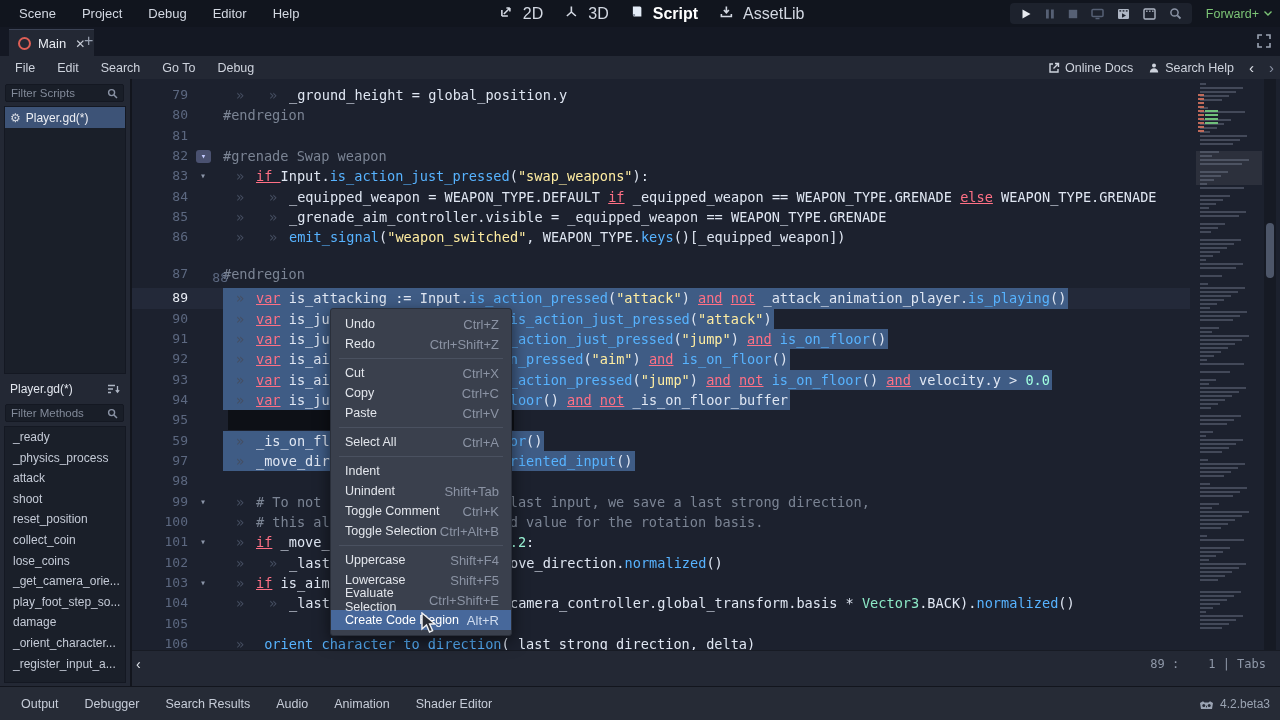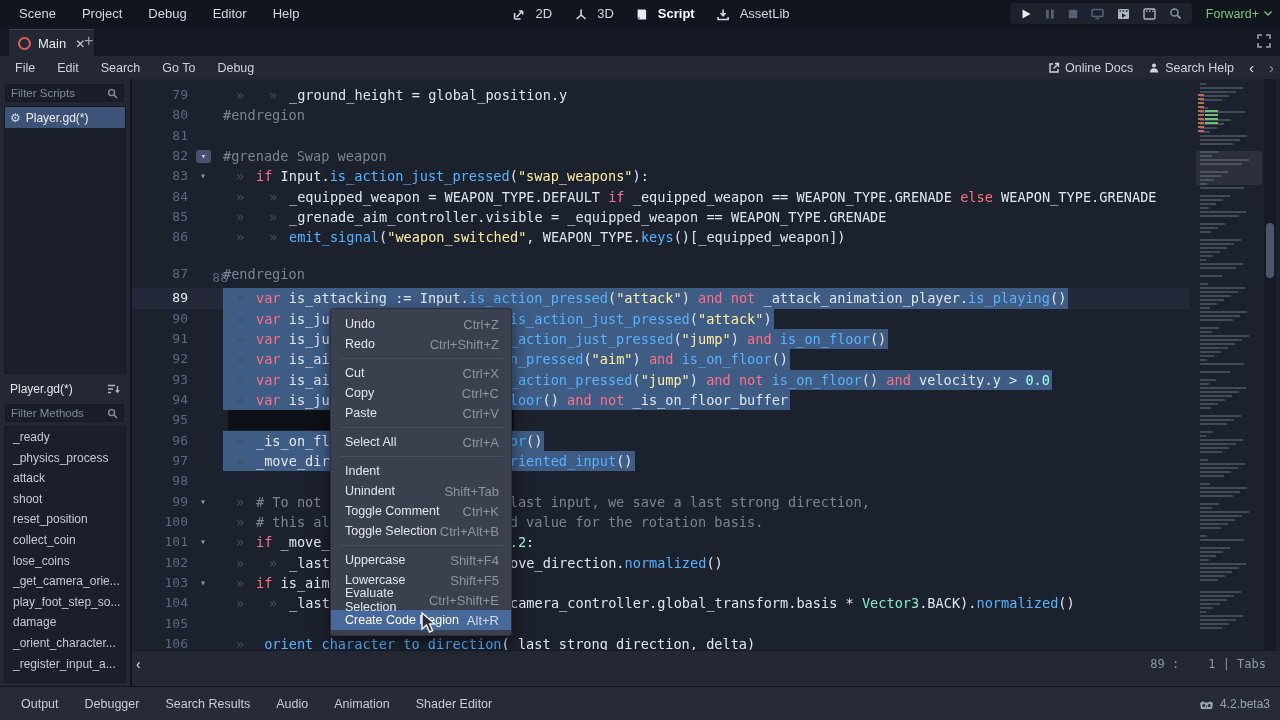--- a/index.html
+++ b/index.html
@@ -3,21 +3,21 @@
 <meta charset="utf-8">
 <style>
   html,body{margin:0;padding:0;background:#0d1017;}
   #root{position:relative;width:1280px;height:720px;overflow:hidden;background:#1c212e;
         font-family:"Liberation Sans",sans-serif;color:#cfd4de;-webkit-font-smoothing:antialiased;}
   
   #topbar{position:absolute;left:0;top:0;width:1280px;height:27px;background:#11151e;display:flex;align-items:center;}
   #topbar-menus{display:flex;align-items:center;padding-left:6px;}
   .mi{font-size:13px;color:#d3d8e2;padding:0 13px;cursor:default;}
   #topbar-center{position:absolute;left:50%;top:0;height:27px;transform:translateX(-46%);display:flex;align-items:center;gap:22px;}
-  .ctxbtn{display:flex;align-items:flex-end;gap:10px;font-size:13px;color:#d3d8e2;}
+  .ctxbtn{display:flex;align-items:flex-start;gap:10px;font-size:16px;color:#d3d8e2;}
   .ctxbtn.active span{color:#ffffff;font-weight:bold;}
   #playbar{position:absolute;right:88px;top:3px;height:21px;background:#1d222d;border-radius:4px;display:flex;align-items:center;gap:13px;padding:0 10px;}
   #renderer{position:absolute;right:8px;top:0;height:27px;display:flex;align-items:center;gap:5px;font-size:12.5px;color:#7cc576;}
   
   #tabbar{position:absolute;left:0;top:27px;width:1280px;height:29px;background:#141823;border-bottom:1px solid #3b82f6;}
   .stab{position:absolute;left:9px;top:2px;height:27px;background:#232834;border-top:1px solid #3b4254;display:flex;align-items:center;gap:7px;padding:0 9px;font-size:13px;color:#e8ebf1;}
   .tab-ring{width:9px;height:9px;border:2px solid #de5f56;border-radius:50%;}
   .tab-close{color:#c9ced9;font-size:12px;margin-left:2px;}
   #addtab{position:absolute;left:84px;top:6px;color:#9aa3b2;font-size:16px;line-height:16px;}
   #dfree{position:absolute;right:9px;top:7px;}
@@ -40,21 +40,21 @@
   #editor{position:absolute;left:132px;top:79px;width:1148px;height:571px;background:#1c212e;overflow:hidden;}
   .line{position:absolute;left:0;width:100%;height:20.33px;line-height:20.33px;font-family:"DejaVu Sans Mono",monospace;font-size:13.6px;white-space:pre;}
   .curline{position:absolute;left:0;width:1058px;height:20.33px;background:rgba(130,160,210,0.07);}
   .ln{position:absolute;left:0;top:0;width:56px;text-align:right;color:#5c6880;font-size:13px;}
   .ln.cur{color:#e9edf5;}
   .fold{position:absolute;left:62px;top:0;width:18px;text-align:center;color:#8b95a8;font-size:10px;}
   .fold.region{left:64px;top:4px;width:15px;height:13px;background:#4a5170;border-radius:3px;color:#c3cbff;font-size:9px;line-height:13px;}
   .codetxt{position:absolute;left:91px;top:0;}
   .selwrap{display:inline-block;background:#3f5c85;height:20.33px;padding-right:2px;}
   .ind{display:inline-block;width:33px;color:#454e61;text-indent:13px;}
-  .k{color:#ff7085;} .f{color:#57b3ff;} .s{color:#ffeda1;} .c{color:#7b8494;}
+  .k{color:#ff7085;text-decoration:underline;} .f{color:#57b3ff;} .s{color:#ffeda1;} .c{color:#7b8494;}
   .n{color:#a1ffe0;} .t{color:#8ce9c6;} .w{color:#dfe6f2;}
   #darkbox{position:absolute;left:96px;top:331px;width:286px;height:20px;background:#0d1016;}
   
   #minimap{position:absolute;left:1064px;top:0;width:66px;height:571px;background:#1c212e;}
   .mmb{position:absolute;left:4px;height:2px;background:rgba(139,150,170,0.35);}
   .mmr{position:absolute;left:2px;height:2px;background:#c06a5a;}
   .mmg{position:absolute;left:9px;height:2px;background:#6fbf7a;}
   #mmview{position:absolute;left:0;top:72px;width:66px;height:34px;background:rgba(255,255,255,0.07);}
   #vscroll{position:absolute;left:1132px;top:0;width:12px;height:571px;background:#161a24;}
   #vthumb{position:absolute;left:2px;top:144px;width:8px;height:55px;background:#4d5669;border-radius:4px;}
@@ -257,21 +257,21 @@
         <div class="line" style="top: 185px;"><span class="ln">87</span><span class="codetxt"><span class="c">#endregion</span></span></div>
         <div class="line" style="top: 188.97px; margin-left: 40px;"><span class="ln">88</span><span class="codetxt"></span></div>
         <div class="curline" style="top: 209.3px;"></div>
         <div class="line" style="top: 209.3px;"><span class="ln cur">89</span><span class="codetxt"><span class="selwrap"><span class="ind">»</span><span class="k">var</span><span class="w"> is_attacking := Input.</span><span class="f">is_action_pressed</span><span class="w">(</span><span class="s">"attack"</span><span class="w">) </span><span class="k">and</span><span class="w"> </span><span class="k">not</span><span class="w"> _attack_animation_player.</span><span class="f">is_playing</span><span class="w">()</span></span></span></div>
         <div class="line" style="top: 229.63px;"><span class="ln">90</span><span class="codetxt"><span class="selwrap"><span class="ind">»</span><span class="k">var</span><span class="w"> is_just_attacking := Input.</span><span class="f">is_action_just_pressed</span><span class="w">(</span><span class="s">"attack"</span><span class="w">)</span></span></span></div>
         <div class="line" style="top: 249.96px;"><span class="ln">91</span><span class="codetxt"><span class="selwrap"><span class="ind">»</span><span class="k">var</span><span class="w"> is_just_jumping := Input.</span><span class="f">is_action_just_pressed</span><span class="w">(</span><span class="s">"jump"</span><span class="w">) </span><span class="k">and</span><span class="w"> </span><span class="f">is_on_floor</span><span class="w">()</span></span></span></div>
         <div class="line" style="top: 270.29px;"><span class="ln">92</span><span class="codetxt"><span class="selwrap"><span class="ind">»</span><span class="k">var</span><span class="w"> is_aiming := Input.</span><span class="f">is_action_pressed</span><span class="w">(</span><span class="s">"aim"</span><span class="w">) </span><span class="k">and</span><span class="w"> </span><span class="f">is_on_floor</span><span class="w">()</span></span></span></div>
         <div class="line" style="top: 290.62px;"><span class="ln">93</span><span class="codetxt"><span class="selwrap"><span class="ind">»</span><span class="k">var</span><span class="w"> is_air_boosting := Input.</span><span class="f">is_action_pressed</span><span class="w">(</span><span class="s">"jump"</span><span class="w">) </span><span class="k">and</span><span class="w"> </span><span class="k">not</span><span class="w"> </span><span class="f">is_on_floor</span><span class="w">() </span><span class="k">and</span><span class="w"> velocity.y &gt; </span><span class="n">0.0</span></span></span></div>
         <div class="line" style="top: 310.95px;"><span class="ln">94</span><span class="codetxt"><span class="selwrap"><span class="ind">»</span><span class="k">var</span><span class="w"> is_just_on_floor := </span><span class="f">is_on_floor</span><span class="w">() </span><span class="k">and</span><span class="w"> </span><span class="k">not</span><span class="w"> _is_on_floor_buffer</span></span></span></div>
         <div class="line" style="top: 331.28px;"><span class="ln">95</span><span class="codetxt"></span></div>
-        <div class="line" style="top: 351.61px;"><span class="ln">96</span><span class="codetxt"><span class="selwrap"><span class="ind">»</span><span class="w">_is_on_floor_buffer = </span><span class="f">is_on_floor</span><span class="w">()</span></span></span></div>
+        <div class="line" style="top: 351.61px;"><span class="ln">59</span><span class="codetxt"><span class="selwrap"><span class="ind">»</span><span class="w">_is_on_floor_buffer = </span><span class="f">is_on_floor</span><span class="w">()</span></span></span></div>
         <div class="line" style="top: 371.94px;"><span class="ln">97</span><span class="codetxt"><span class="selwrap"><span class="ind">»</span><span class="w">_move_direction = </span><span class="f">_get_camera_oriented_input</span><span class="w">()</span></span></span></div>
         <div class="line" style="top: 392.27px;"><span class="ln">98</span><span class="codetxt"></span></div>
         <div class="line" style="top: 412.6px;"><span class="ln">99</span><span class="fold">▾</span><span class="codetxt"><span class="ind">»</span><span class="c"># To not orient quickly to the last input, we save a last strong direction,</span></span></div>
         <div class="line" style="top: 432.93px;"><span class="ln">100</span><span class="codetxt"><span class="ind">»</span><span class="c"># this also ensures a normalized value for the rotation basis.</span></span></div>
         <div class="line" style="top: 453.26px;"><span class="ln">101</span><span class="fold">▾</span><span class="codetxt"><span class="ind">»</span><span class="k">if</span><span class="w"> _move_direction.</span><span class="f">length</span><span class="w">() &gt; </span><span class="n">0.2</span><span class="w">:</span></span></div>
         <div class="line" style="top: 473.59px;"><span class="ln">102</span><span class="codetxt"><span class="ind">»</span><span class="ind">»</span><span class="w">_last_strong_direction = _move_direction.</span><span class="f">normalized</span><span class="w">()</span></span></div>
         <div class="line" style="top: 493.92px;"><span class="ln">103</span><span class="fold">▾</span><span class="codetxt"><span class="ind">»</span><span class="k">if</span><span class="w"> is_aiming:</span></span></div>
         <div class="line" style="top: 514.25px;"><span class="ln">104</span><span class="codetxt"><span class="ind">»</span><span class="ind">»</span><span class="w">_last_strong_direction = (_camera_controller.global_transform.basis * </span><span class="t">Vector3</span><span class="w">.BACK).</span><span class="f">normalized</span><span class="w">()</span></span></div>
         <div class="line" style="top: 534.58px;"><span class="ln">105</span><span class="codetxt"></span></div>
         <div class="line" style="top: 554.91px;"><span class="ln">106</span><span class="codetxt"><span class="ind">»</span><span class="f">_orient_character_to_direction</span><span class="w">(_last_strong_direction, delta)</span></span></div>

